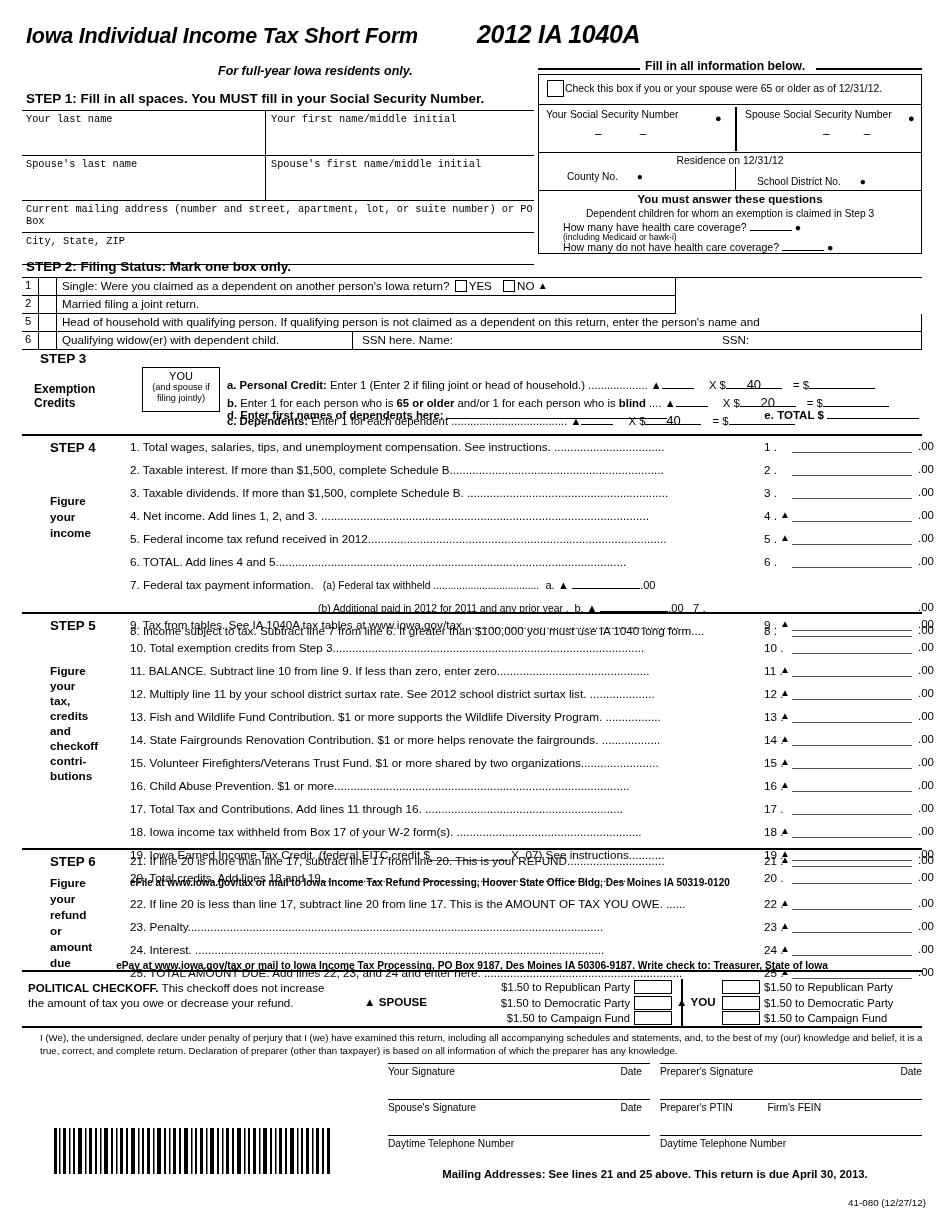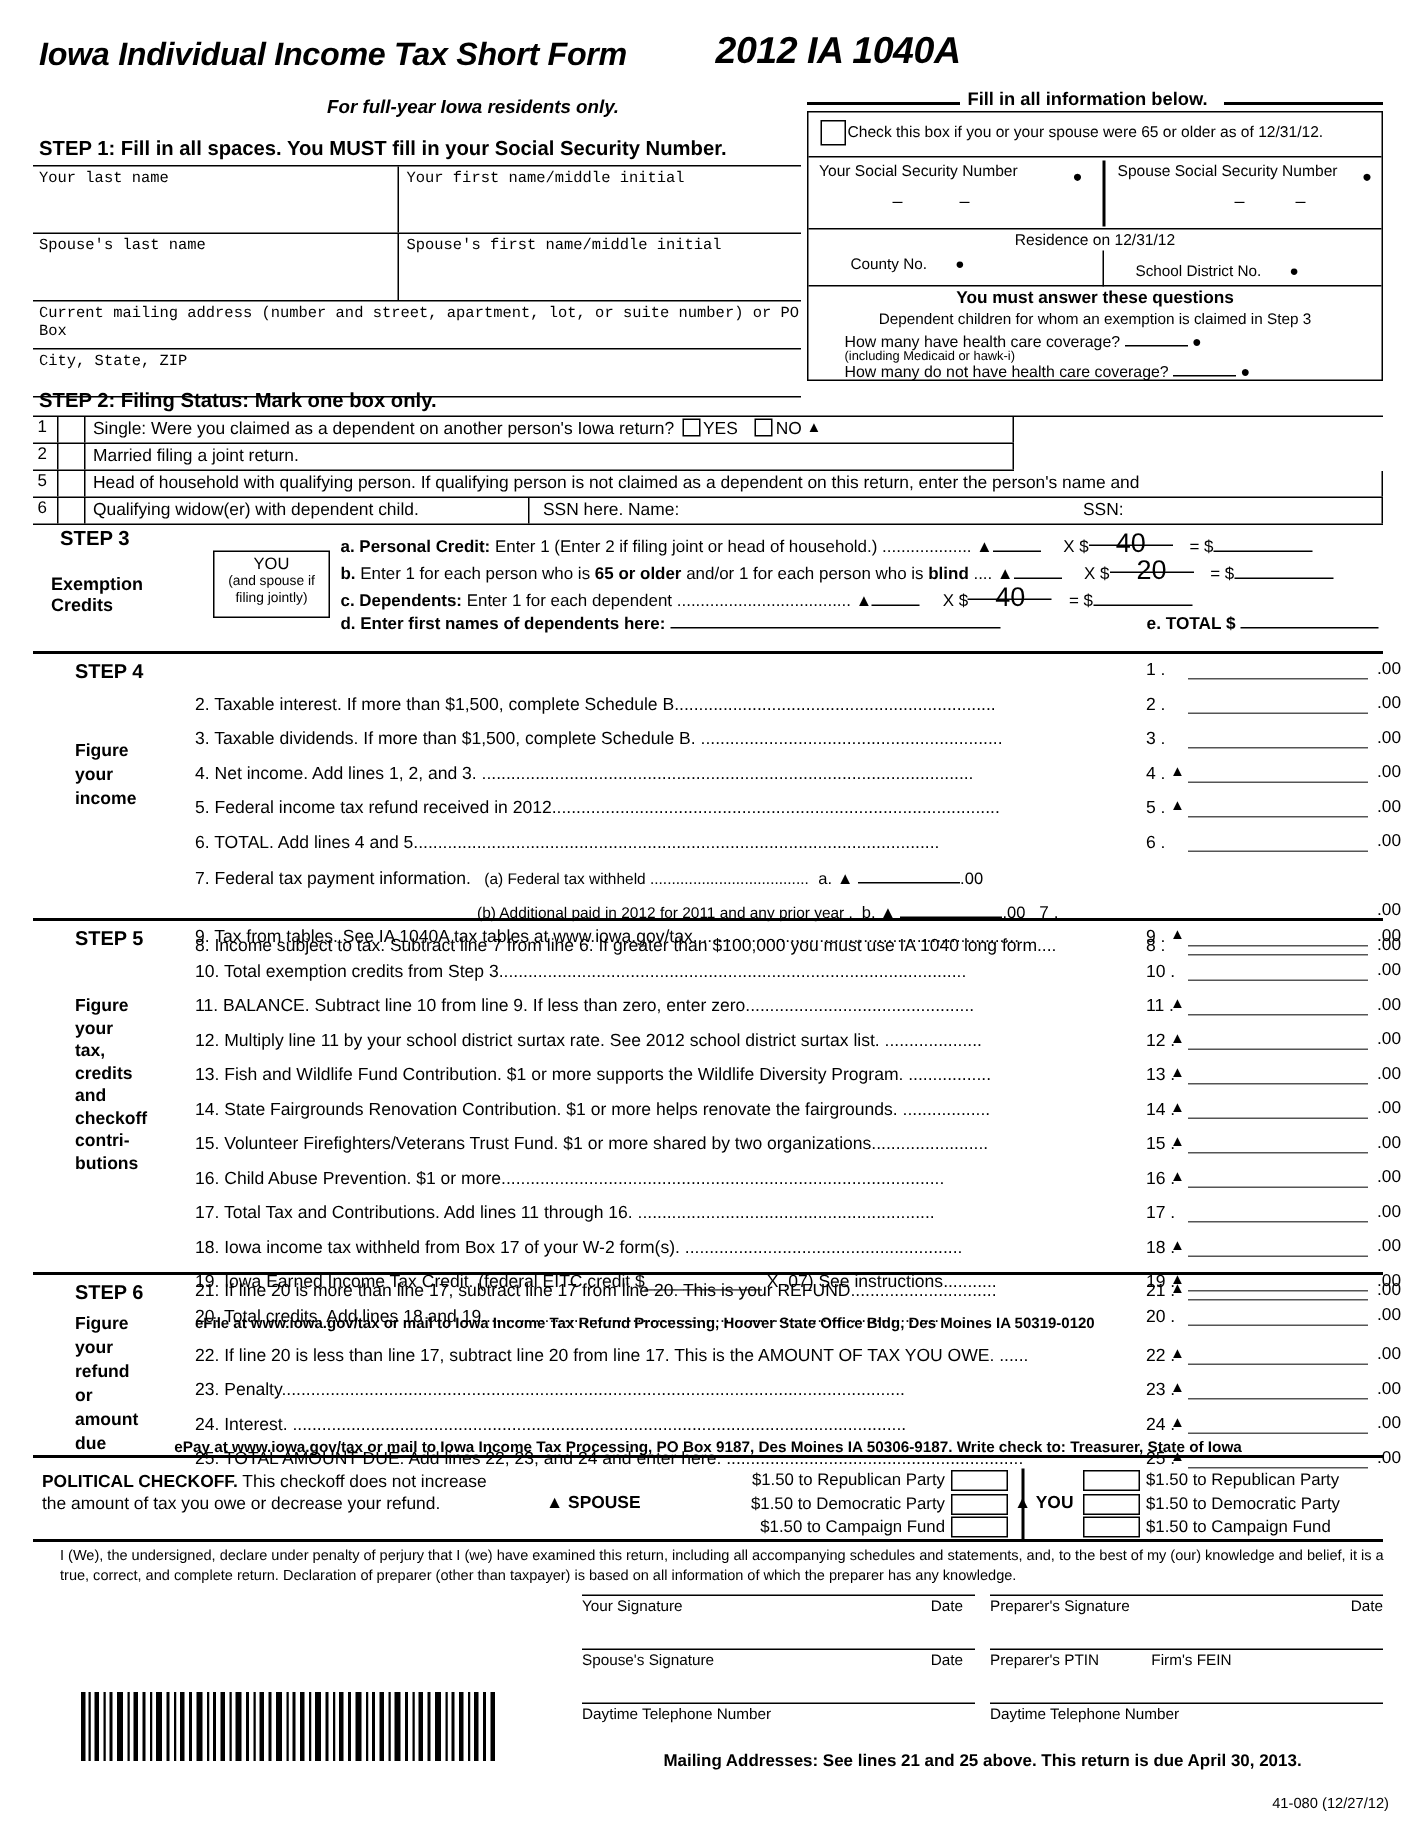--- a/index.html
+++ b/index.html
@@ -124,21 +124,21 @@
     position: absolute; left: 120px; top: 17px; width: 78px; height: 45px;
     border: 1.1px solid #000; text-align: center; padding-top: 2px;
   }
   .s3-youbox .y1 { font-size: 11px; }
   .s3-youbox .y2 { font-size: 9.2px; line-height: 11px; }
   .s3-line { position: absolute; left: 205px; font-size: 11.3px; white-space: nowrap; }
   .s3-la { top: 2px; }  .s3-lb { top: 20px; }  .s3-lc { top: 38px; }  .s3-ld { top: 58px; font-weight: bold; }
   .dots { letter-spacing: 0px; }
   .tri { font-size: 11px; }
   .ul-blank { display: inline-block; border-bottom: 1.2px solid #000; height: 11px; }
-  .ul-amt { display: inline-block; border-bottom: 1.2px solid #000; height: 12px; text-align: center; font-size: 18px; }
+  .ul-amt { display: inline-block; border-bottom: 1.2px solid #000; height: 12px; text-align: center; font-size: 13px; margin-top: 25px; }
   .s3-total { position: absolute; right: 3px; top: 58px; font-size: 11.5px; white-space: nowrap; }
 
   
   .block { position: absolute; left: 22px; width: 900px; }
   .blk-top { border-top: 2.2px solid #000; }
   .blk-bot { border-bottom: 2.2px solid #000; }
   .lrow { position: relative; height: 23px; }
   .lrow .ltxt {
     position: absolute; left: 108px; top: 4px; font-size: 11.7px; white-space: nowrap;
   }
@@ -375,20 +375,21 @@
     </div>
   </div>
 
   <div class="block blk-top" style="top:434px">
     <div class="steplbl" style="top:4px">STEP 4</div>
     <div class="sidelbl" style="top:58px">Figure</div>
     <div class="sidelbl" style="top:74px">your</div>
     <div class="sidelbl" style="top:90px">income</div>
 
     <div class="lrow">
+      <div class="ltxt"><span>1.</span> <span>Total wages, salaries, tips, and unemployment compensation. See instructions.</span> <span class="dots">..................................</span></div>
       <div class="lno amt-no">1 .</div>
       <div class="lline amt-line"></div>
       <div class="lcents amt-cents">.00</div>
     </div>
 
     <div class="lrow">
       <div class="ltxt"><span>2.</span> <span>Taxable interest. If more than $1,500, complete Schedule B.</span><span class="dots">.................................................................</span></div>
       <div class="lno amt-no">2 .</div>
       <div class="lline amt-line"></div>
       <div class="lcents amt-cents">.00</div>

